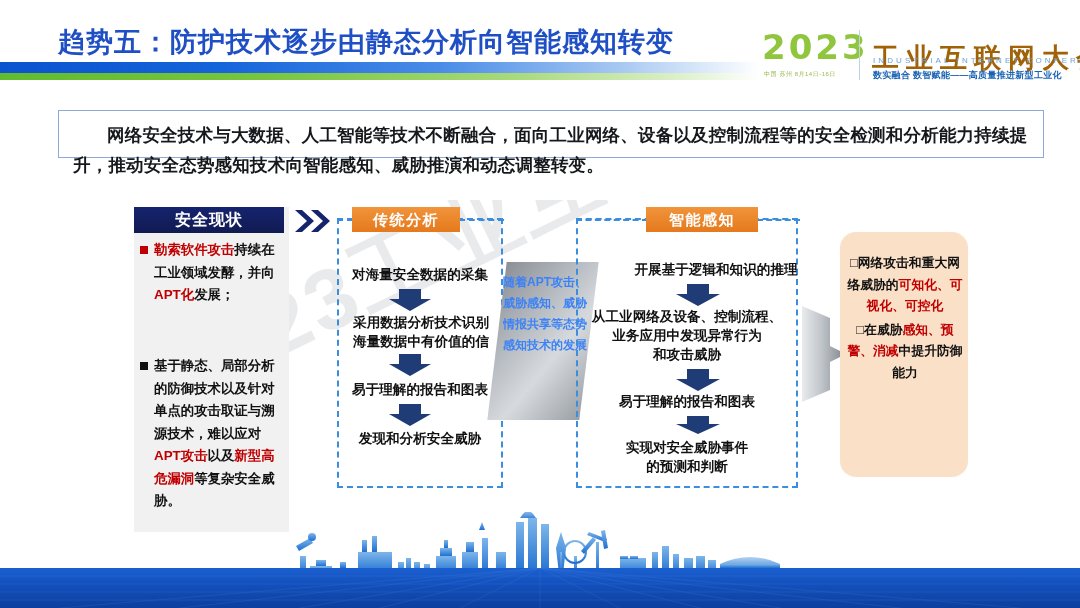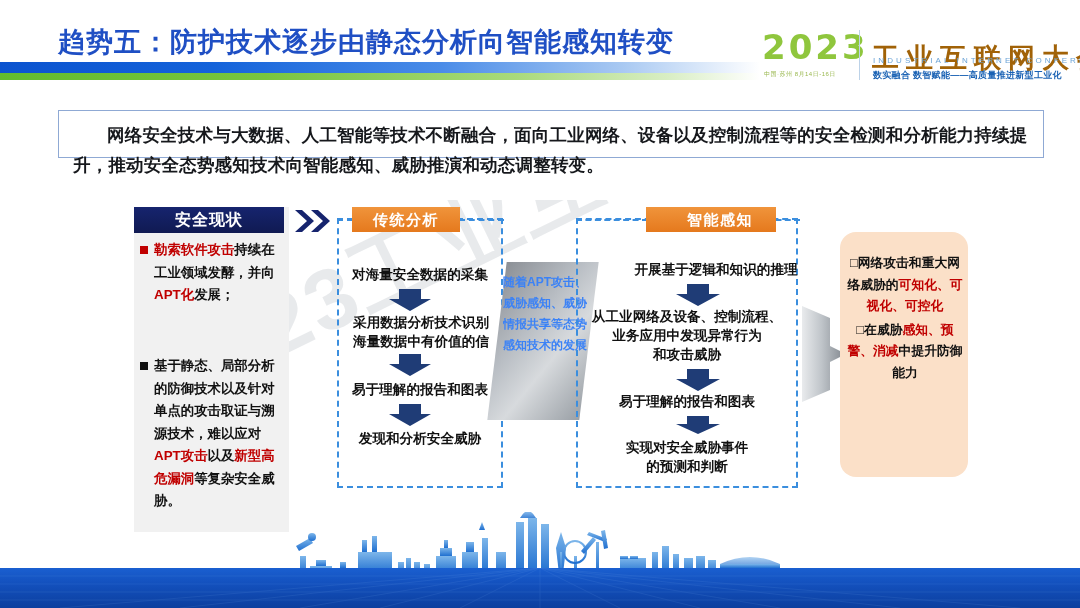--- a/index.html
+++ b/index.html
@@ -138,21 +138,21 @@
     position:absolute;left:503px;top:272px;width:84px;height:150px;
     font-size:12px;font-weight:bold;color:#3b82f6;line-height:21px;
     overflow:hidden;letter-spacing:0;
   }
 
   
   .p-right{
     position:absolute;left:576px;top:218px;width:222px;height:270px;
     border:2.2px dashed #3b8ede;box-sizing:border-box;
   }
-  .cap-right{left:646px;top:207px;width:112px;padding-left:18px;}
+  .cap-right{left:646px;top:207px;width:112px;}
   .dash-r-a{left:576px;width:72px;}
   .dash-r-b{left:757px;width:43px;}
 
   .r-s1{left:609px;top:260px;width:214px;}
   .r-a1{left:676px;top:284px;}
   .r-s2{left:574px;top:307px;width:226px;}
   .r-a2{left:676px;top:369px;}
   .r-s3{left:580px;top:392px;width:214px;}
   .r-a3{left:676px;top:416px;}
   .r-s4{left:580px;top:438px;width:214px;}

